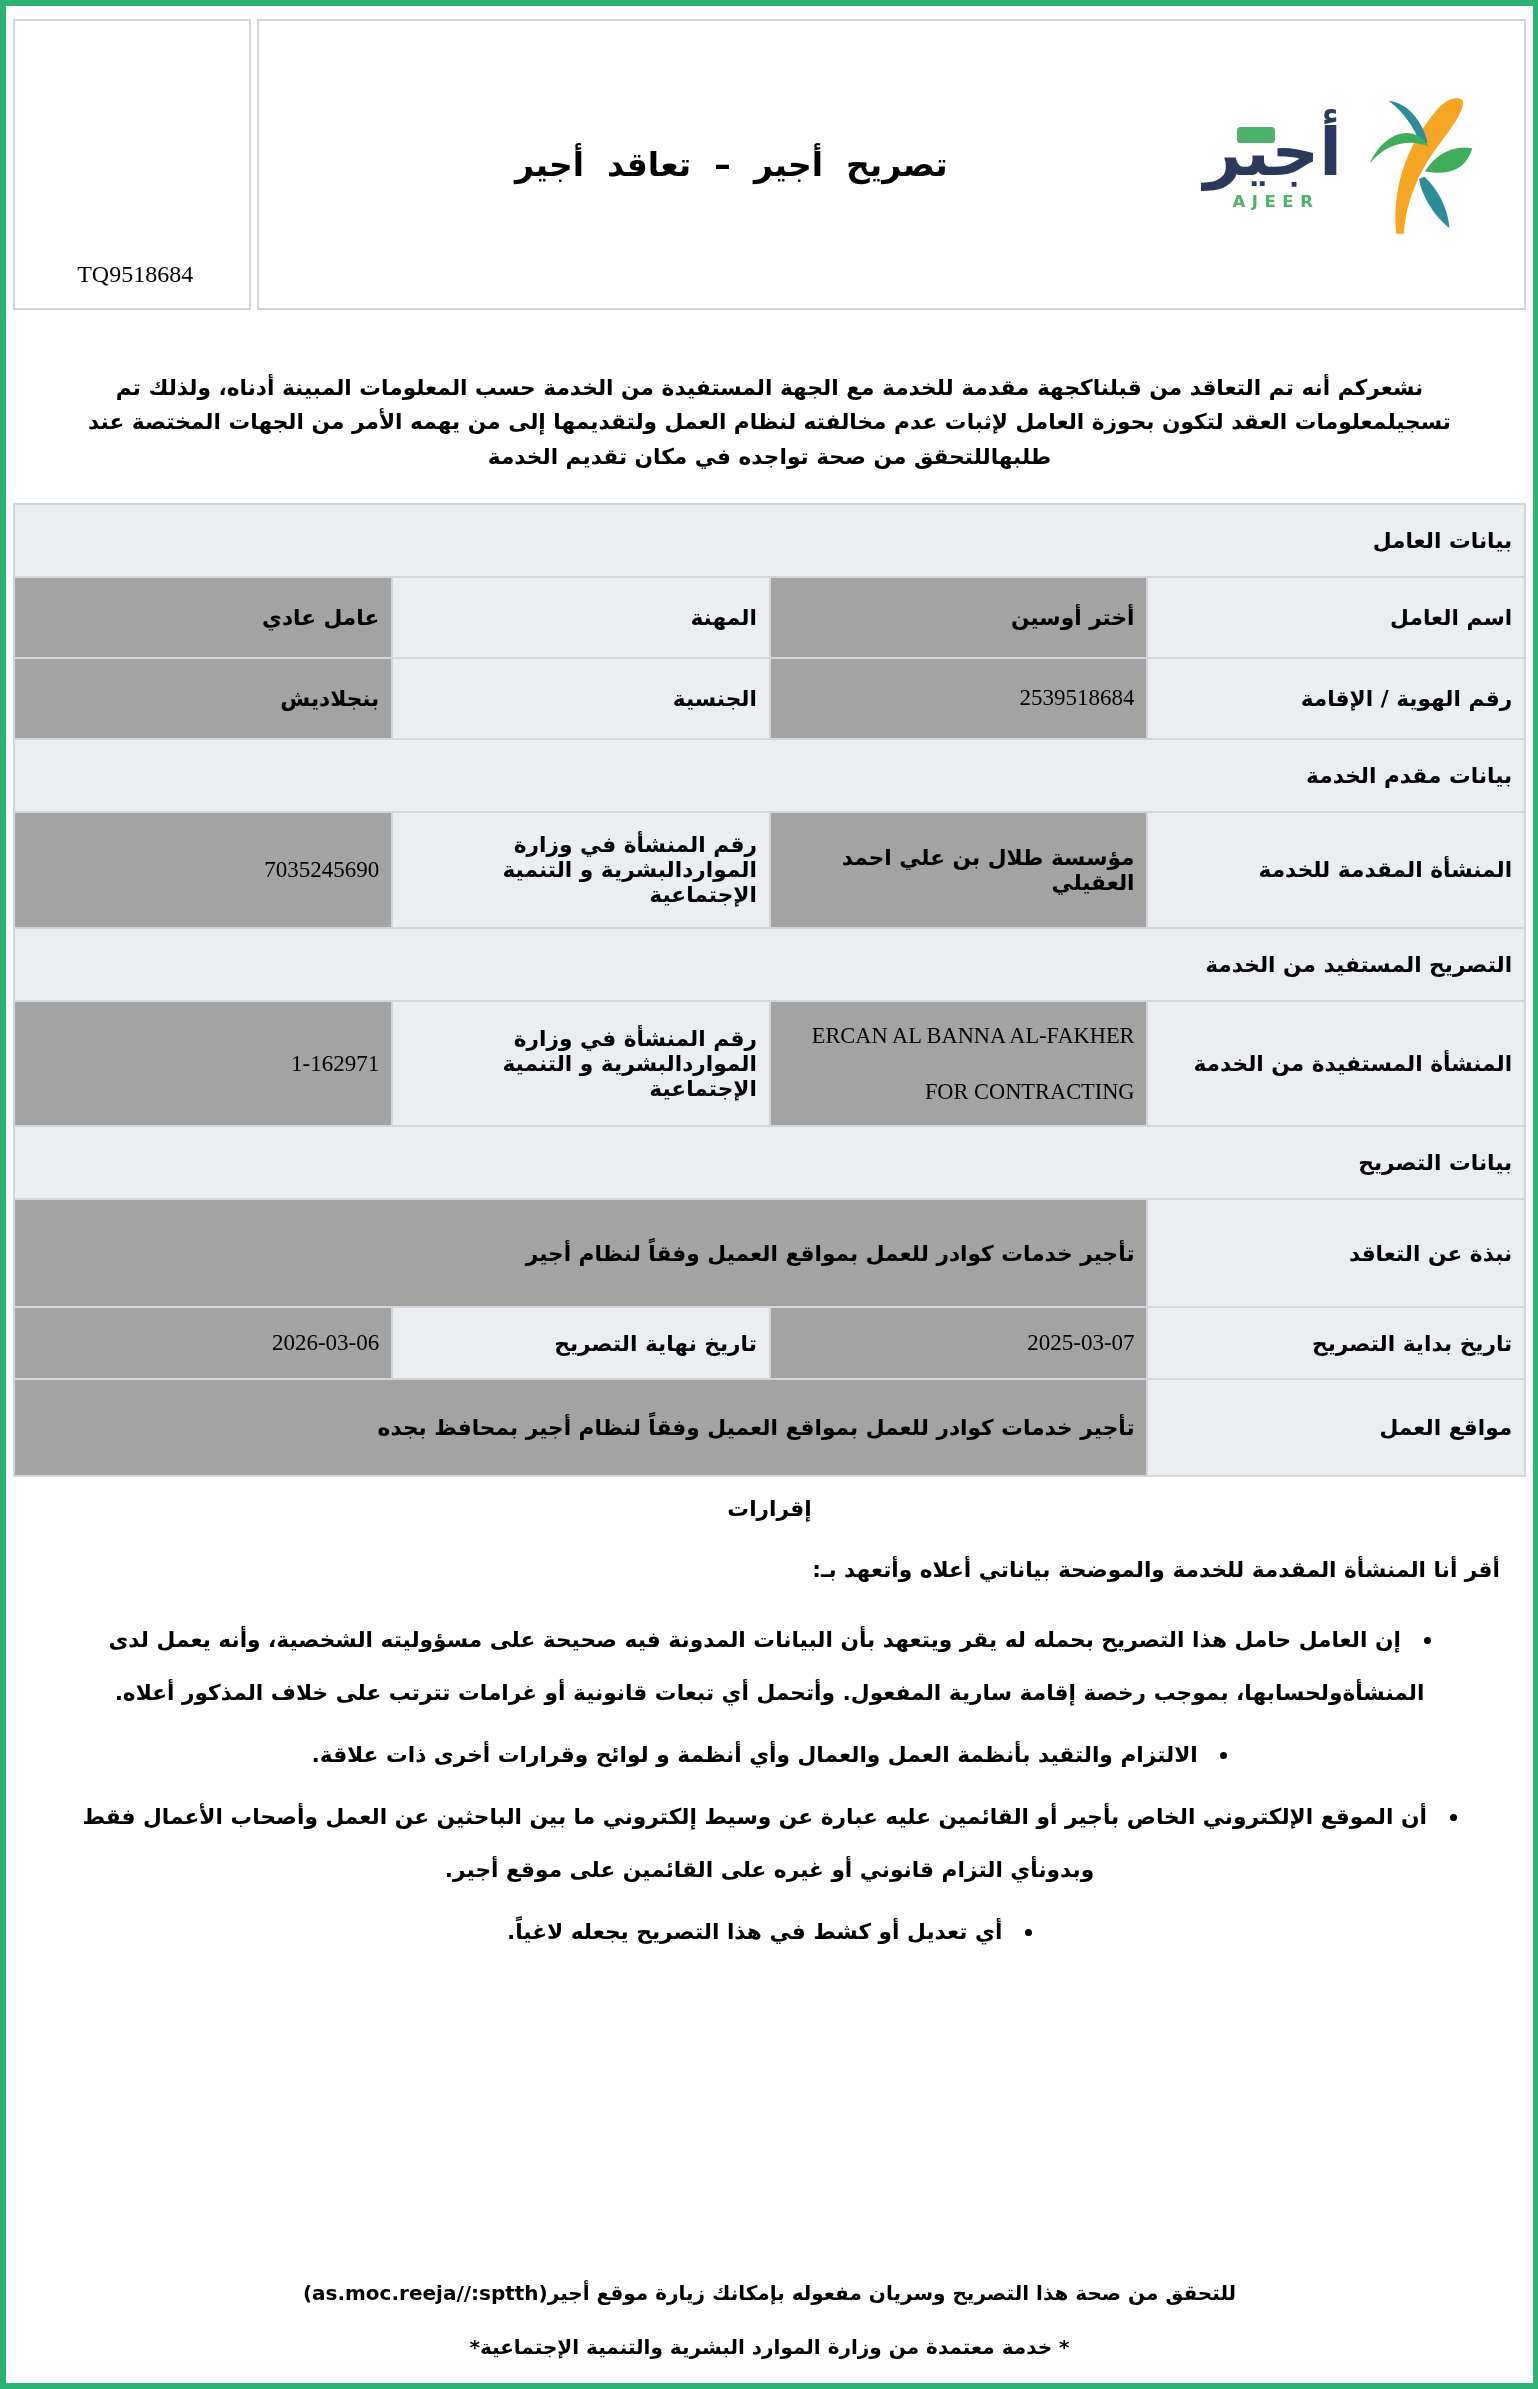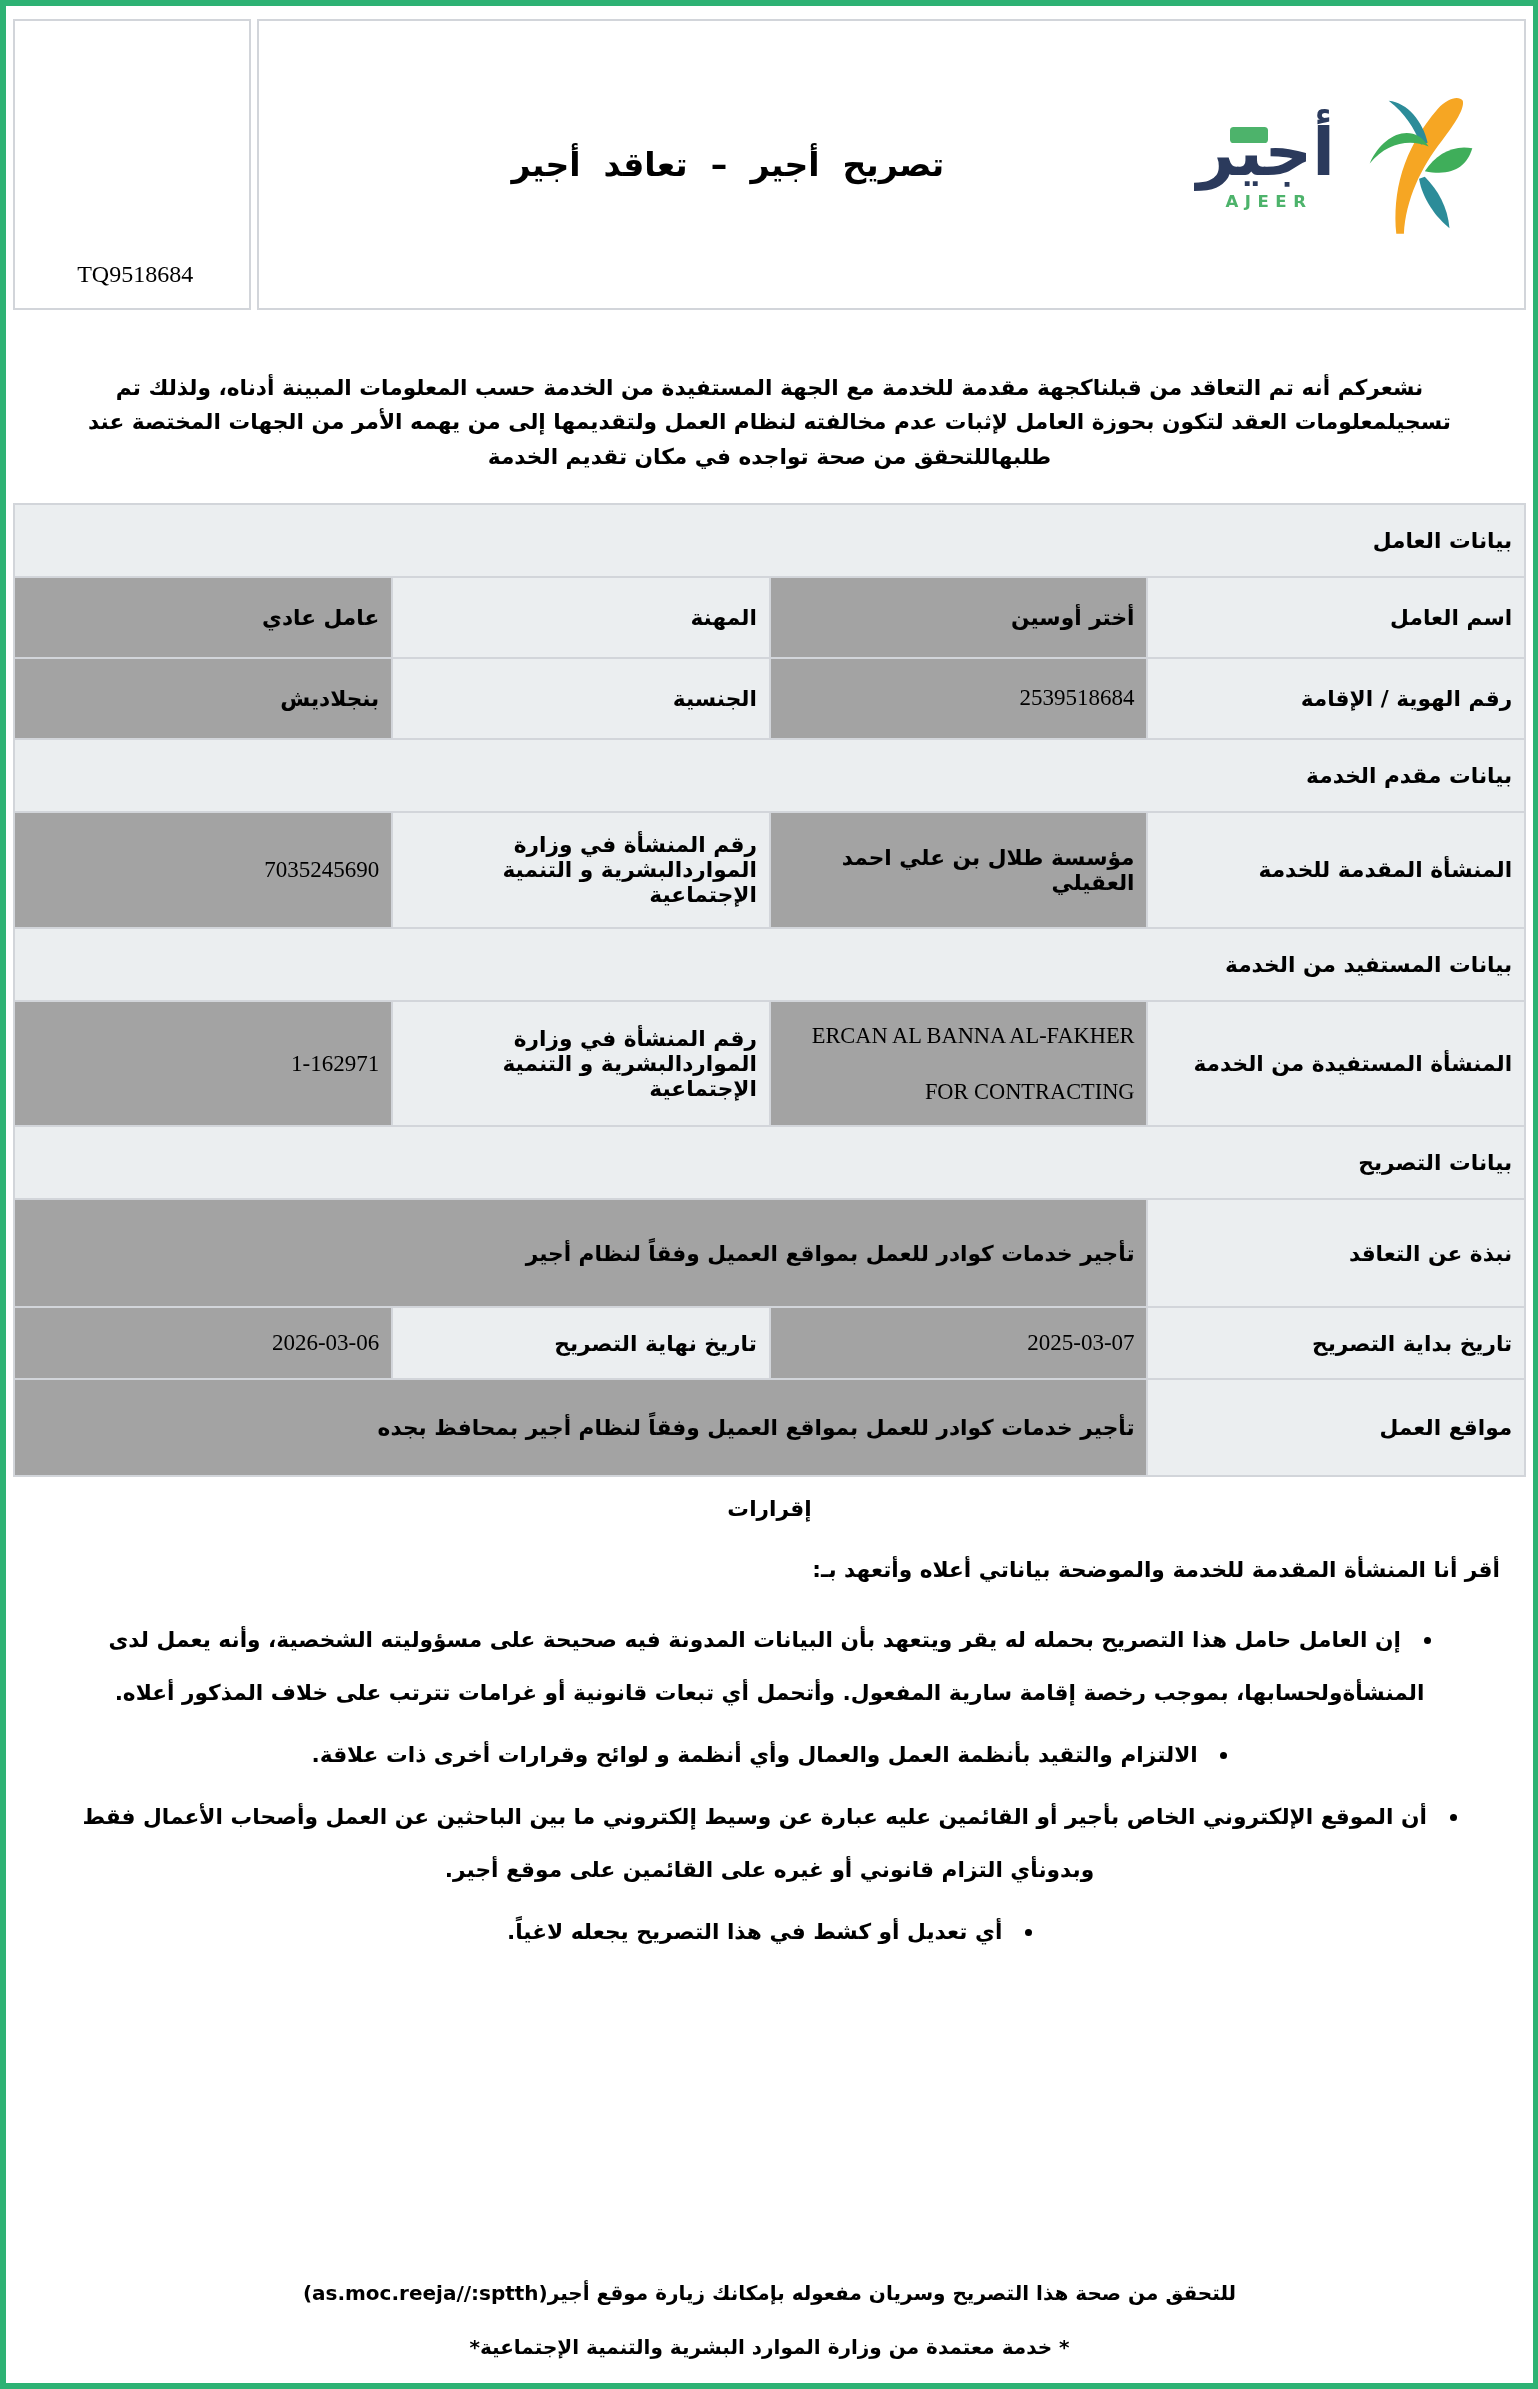--- a/index.html
+++ b/index.html
@@ -20,21 +20,21 @@
     border:6.5px solid var(--green_border);
     font-family:"DejaVu Sans",sans-serif;color:#000;overflow:hidden;
   }
   
   .header{display:flex;gap:5.8px;margin:13px 7.2px 0;}
   .hbox{border:2.9px solid var(--border_gray);height:291px;background:#fff;}
   .hbox-left{width:238px;display:flex;align-items:flex-end;}
   .tq{font-family:"Liberation Serif","DejaVu Serif",serif;font-size:24px;padding:0 0 20px 62px;}
   .hbox-right{flex:1;display:flex;align-items:center;}
   .doc-title{flex:1;text-align:center;direction:rtl;font-size:33px;font-weight:bold;word-spacing:11.6px;}
-  .logos{display:flex;align-items:center;gap:29px;padding-right:46px;}
+  .logos{display:flex;align-items:center;gap:22px;padding-right:46px;}
   .ajeer{text-align:center;position:relative;}
   .ajeer-ar{font-size:66px;font-weight:bold;color:var(--ajeer_navy);line-height:1.05;direction:rtl;position:relative;}
   .ajeer-accent{position:absolute;width:38px;height:16px;background:var(--ajeer_green);border-radius:3.6px;top:8.7px;left:33px;}
   .ajeer-en{color:var(--ajeer_green);font-size:16.6px;font-weight:bold;letter-spacing:6.5px;margin-top:4.3px;text-indent:6.5px;}
   .ministry-text{direction:rtl;text-align:right;color:var(--ministry_teal);font-size:26px;font-weight:bold;line-height:1.35;}
   .emblem{line-height:0;}
   
   .intro{direction:rtl;text-align:center;font-weight:bold;font-size:21.7px;line-height:1.58;margin:61px 33px 0;}
   
   table.main{width:calc(100% - 14.4px);margin:29px 7.2px 0;border-collapse:collapse;direction:rtl;font-size:21.7px;font-weight:bold;}
@@ -113,21 +113,21 @@
     <tr class="r-sec">
       <td class="sec" colspan="4">بيانات مقدم الخدمة</td>
     </tr>
     <tr class="r-tall">
       <td class="lab">المنشأة المقدمة للخدمة</td>
       <td class="val">مؤسسة طلال بن علي احمد العقيلي</td>
       <td class="lab center">رقم المنشأة في وزارة المواردالبشرية و التنمية الإجتماعية</td>
       <td class="val num">7035245690</td>
     </tr>
     <tr class="r-sec">
-      <td class="sec" colspan="4">بيانات المستفيد من الخدمة</td>
+      <td class="sec" colspan="4">التصريح المستفيد من الخدمة</td>
     </tr>
     <tr class="r-tall">
       <td class="lab">المنشأة المستفيدة من الخدمة</td>
       <td class="val latin">ERCAN AL BANNA AL-FAKHER FOR CONTRACTING</td>
       <td class="lab center">رقم المنشأة في وزارة المواردالبشرية و التنمية الإجتماعية</td>
       <td class="val num">1-162971</td>
     </tr>
     <tr class="r-sec">
       <td class="sec" colspan="4">بيانات التصريح</td>
     </tr>

